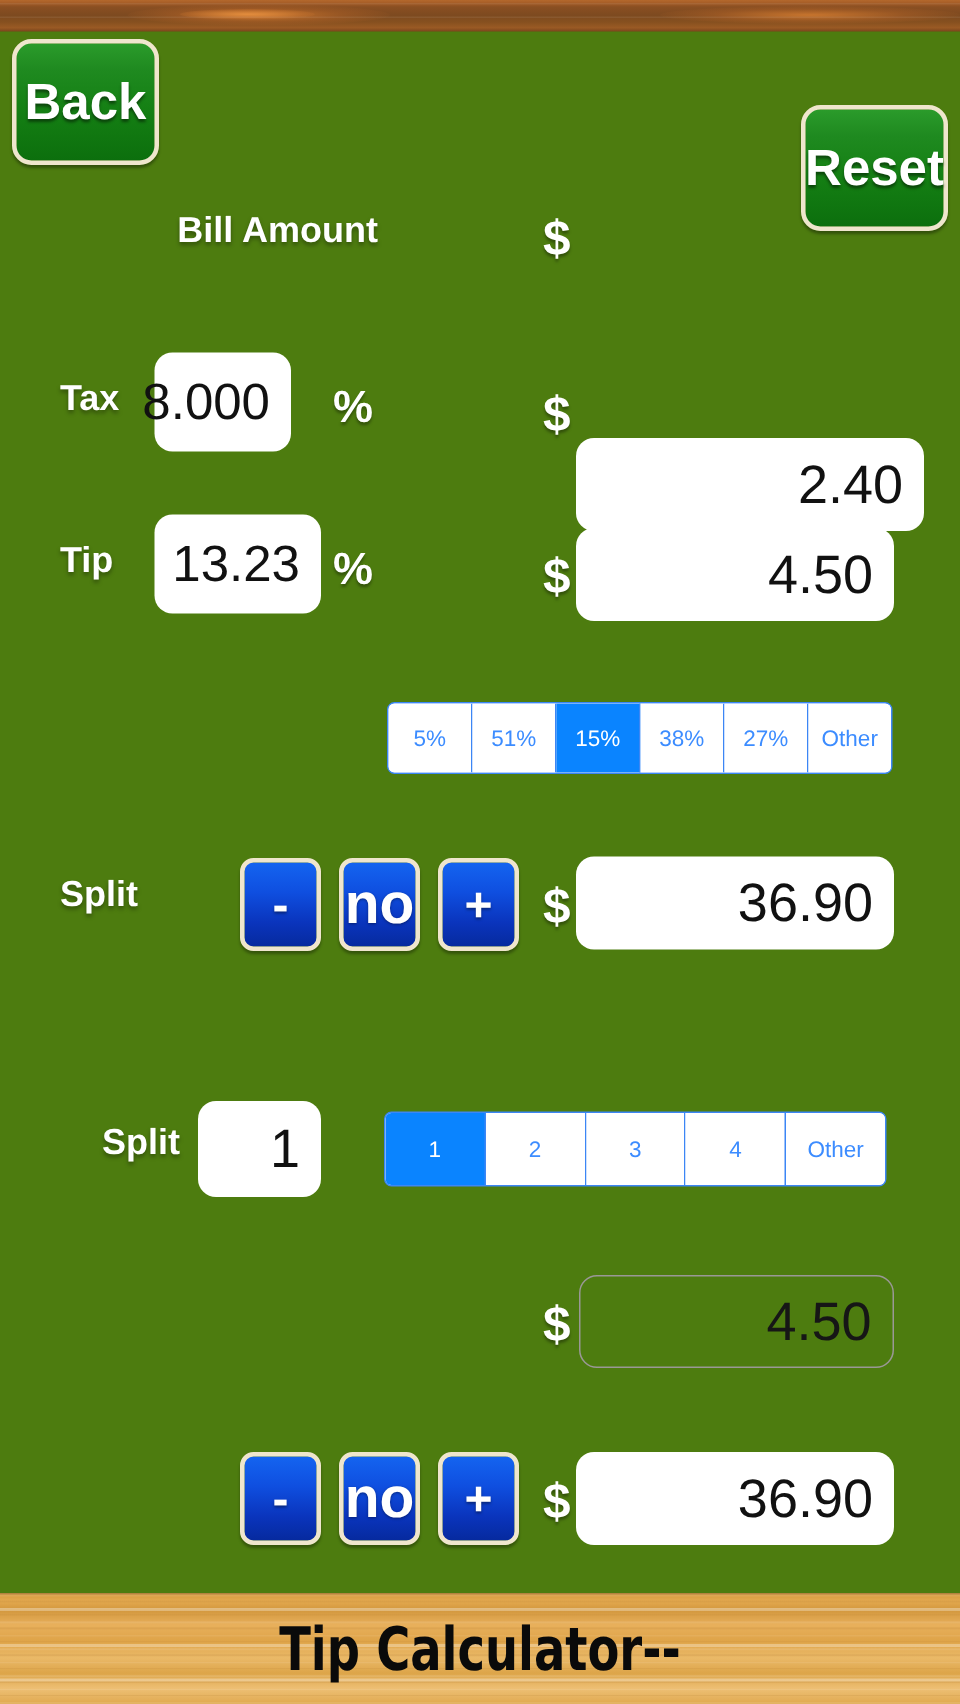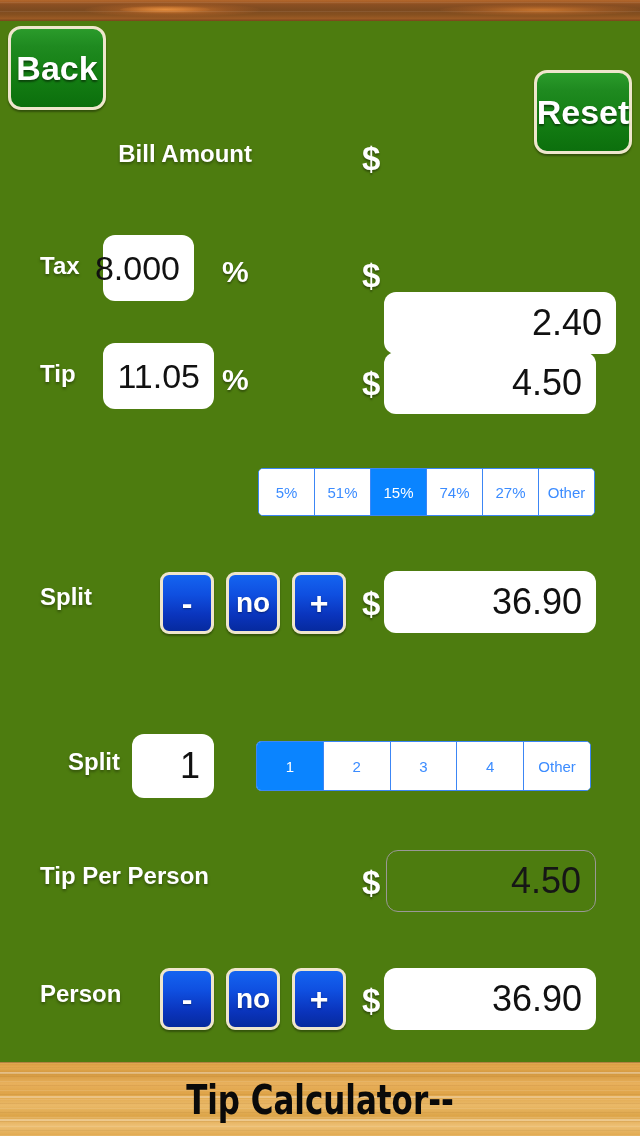--- a/index.html
+++ b/index.html
@@ -162,21 +162,21 @@
     color: #ffffff;
     font-size: 32px;
     font-weight: bold;
     display: flex;
     align-items: center;
     justify-content: center;
     box-shadow: 0 2px 2px rgba(0,0,0,.32);
     cursor: pointer;
     text-shadow: 0 1px 2px rgba(0,0,0,.4);
   }
-  .bbtn.wide { font-size: 28px; }
+  .bbtn.wide { font-size: 38px; }
 
   
   .seg {
     position: absolute;
     display: flex;
     border: 1px solid #3c86f5;
     border-radius: 5px;
     overflow: hidden;
     box-sizing: border-box;
     background: #ffffff;
@@ -224,30 +224,30 @@
   <div class="lbl r" style="left:40px; top:142px; width:212px;">Bill Amount</div>
   <div class="dollar" style="left:362px; top:140px;">$</div>
 
   <div class="lbl" style="left:40px; top:254px;">Tax</div>
   <div class="field small" style="left:103px; top:235px; width:91px; height:66px;">8.000</div>
   <div class="pct" style="left:222px; top:255px;">%</div>
   <div class="dollar" style="left:362px; top:257px;">$</div>
   <div class="field" style="left:384px; top:244px; width:232px; height:62px;margin-top:48px;">2.40</div>
 
   <div class="lbl" style="left:40px; top:362px;">Tip</div>
-  <div class="field small" style="left:103px; top:343px; width:111px; height:66px;">11.05</div>
+  <div class="field small" style="left:103px; top:343px; width:111px; height:66px;">13.23</div>
   <div class="pct" style="left:222px; top:363px;">%</div>
   <div class="dollar" style="left:362px; top:365px;">$</div>
   <div class="field" style="left:384px; top:352px; width:212px; height:62px;">4.50</div>
 
   <div class="seg tip" id="tip-seg" style="left:258px; top:468px; width:337px; height:48px;">
       <div class="segitem">5%</div>
       <div class="segitem">51%</div>
       <div class="segitem sel">15%</div>
-      <div class="segitem">74%</div>
+      <div class="segitem">38%</div>
       <div class="segitem">27%</div>
       <div class="segitem">Other</div>
     </div>
 
   <div class="lbl" style="left:40px; top:585px;">Split</div>
   <div class="bbtn" style="left:160px; top:572px;">-</div>
   <div class="bbtn wide" style="left:226px; top:572px;">no</div>
   <div class="bbtn" style="left:292px; top:572px;">+</div>
   <div class="dollar" style="left:362px; top:585px;">$</div>
   <div class="field" style="left:384px; top:571px; width:212px; height:62px;">36.90</div>
@@ -255,25 +255,23 @@
   <div class="lbl" style="left:40px; top:750px;margin-left:28px;">Split</div>
   <div class="field" style="left:132px; top:734px; width:82px; height:64px;">1</div>
   <div class="seg split" id="split-seg" style="left:256px; top:741px; width:335px; height:50px;">
       <div class="segitem sel">1</div>
       <div class="segitem">2</div>
       <div class="segitem">3</div>
       <div class="segitem">4</div>
       <div class="segitem">Other</div>
     </div>
 
-  <div class="lbl" style="left:40px; top:864px;">Tip Per Person</div>
   <div class="dollar" style="left:362px; top:864px;">$</div>
   <div class="field disabled" style="left:386px; top:850px; width:210px; height:62px;">4.50</div>
 
-  <div class="lbl" style="left:40px; top:982px;">Person</div>
   <div class="bbtn" style="left:160px; top:968px;">-</div>
   <div class="bbtn wide" style="left:226px; top:968px;">no</div>
   <div class="bbtn" style="left:292px; top:968px;">+</div>
   <div class="dollar" style="left:362px; top:982px;">$</div>
   <div class="field" style="left:384px; top:968px; width:212px; height:62px;">36.90</div>
 
   <div class="wood-bottom">
     <div class="hl" style="top:9px; height:2px;"></div>
     <div class="hl" style="top:33px; height:2px;"></div>
     <div class="hl" style="top:56px; height:2px;"></div>

